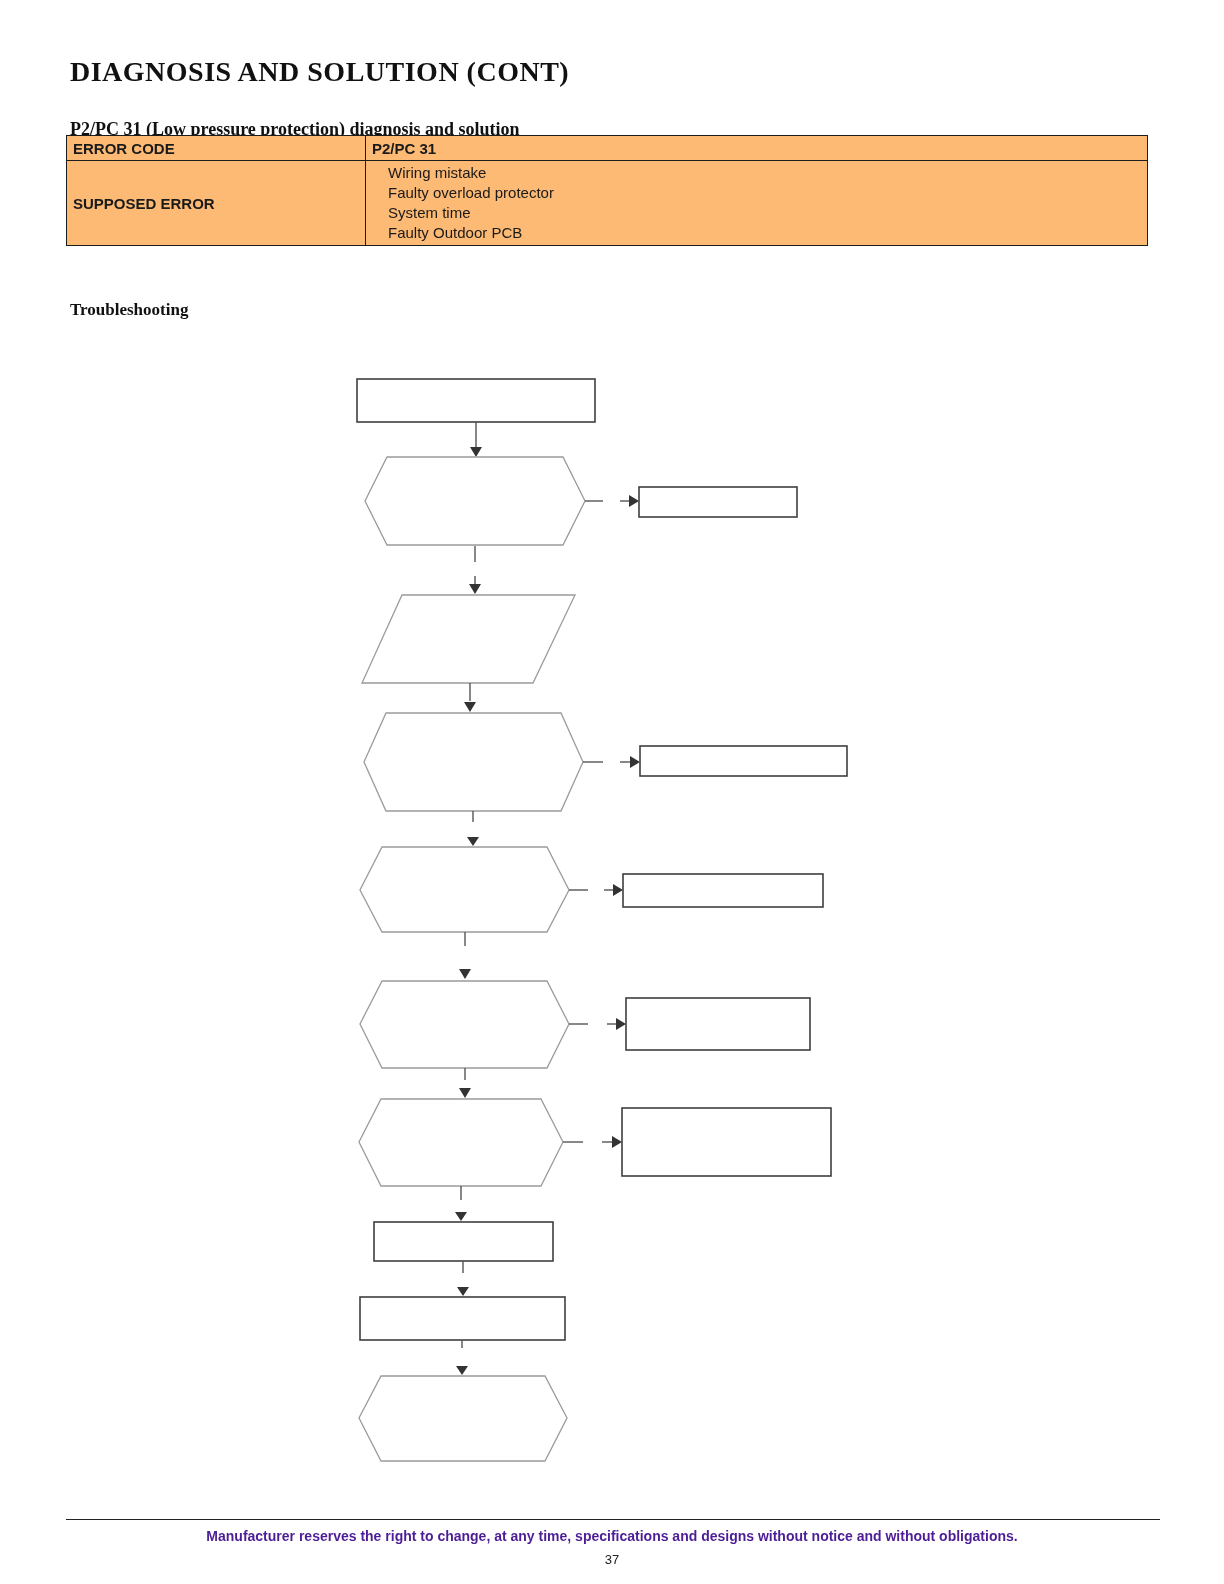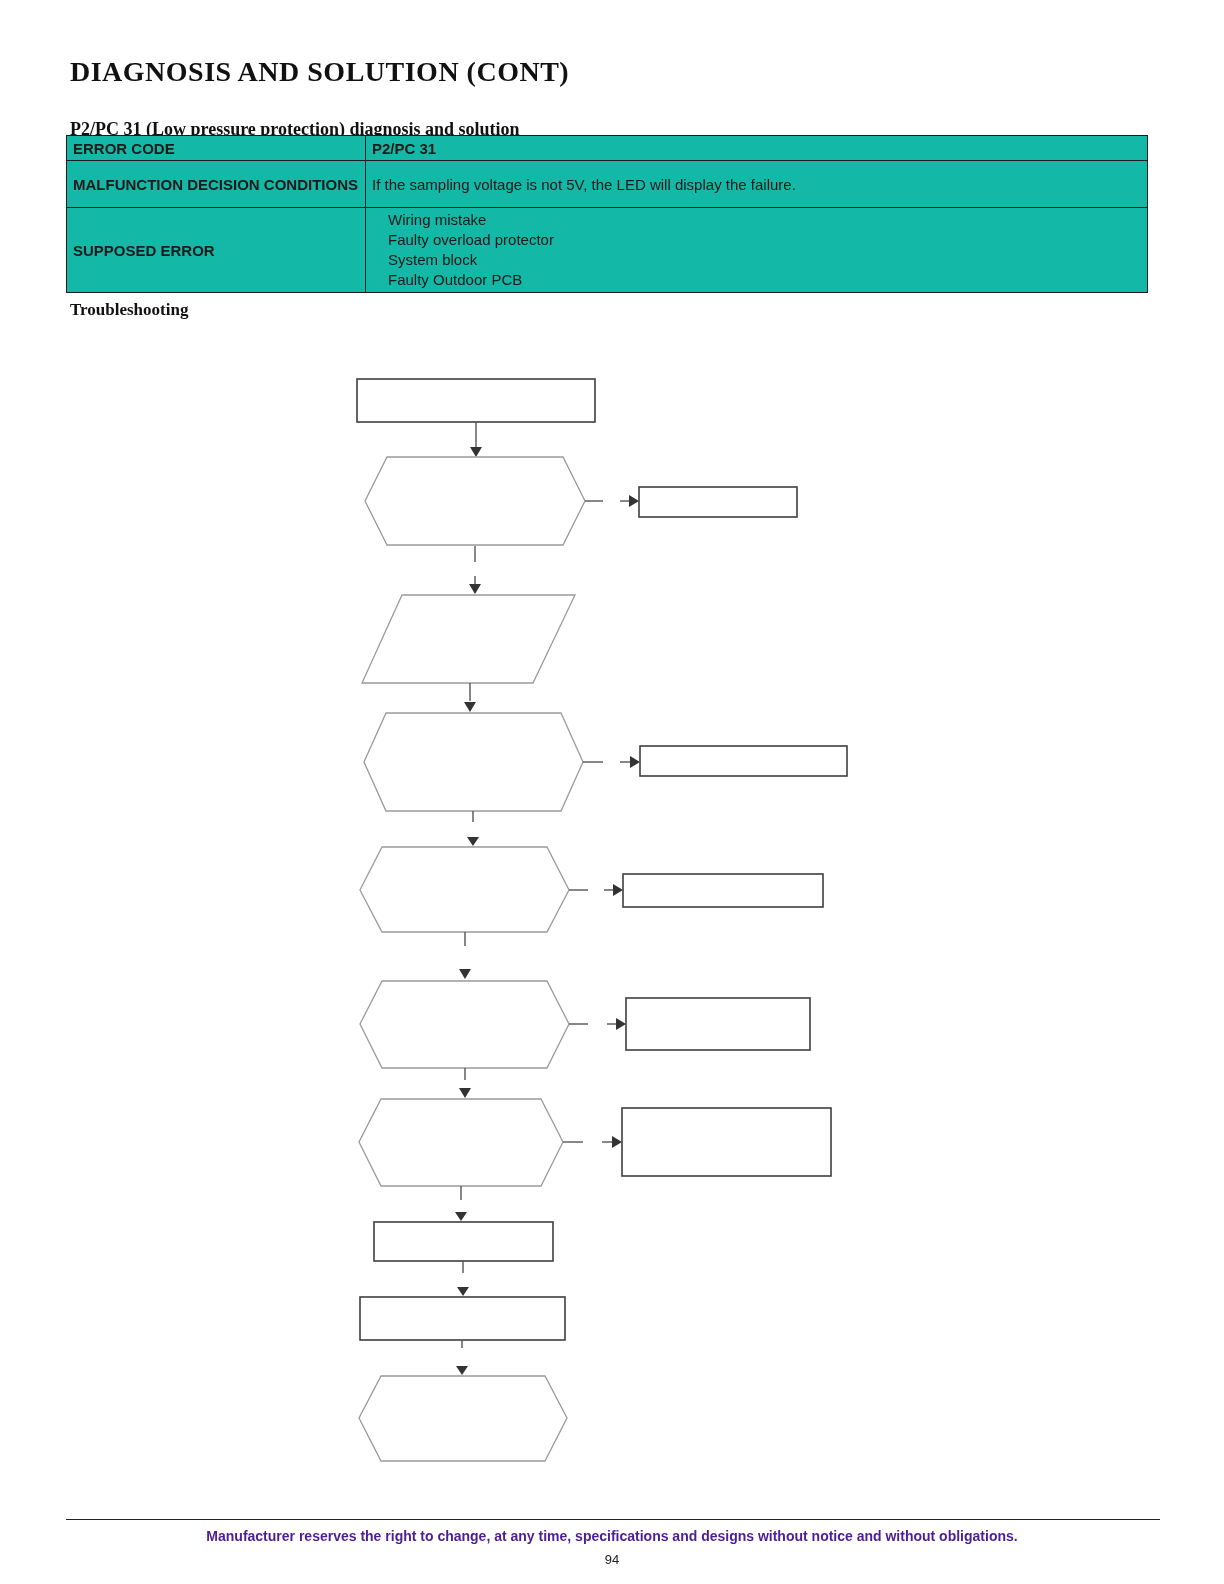--- a/index.html
+++ b/index.html
@@ -24,21 +24,21 @@
   }
   table.info{
     position:absolute;left:66px;top:135px;
     width:1082px;border-collapse:collapse;
     table-layout:fixed;
   }
   table.info td{
     border:1.6px solid #1c1c1c;
     font-size:15px;line-height:19px;
     padding:2px 6px;vertical-align:middle;
-    background:#14b8a6;
+    background:#fdba74;
   }
   td.lbl{width:286px;font-weight:bold;}
   tr.r1 td{height:20px;}
   tr.r2 td{height:42px;}
   tr.r3 td{height:80px;}
   td.bold{font-weight:bold;}
   .causes div{line-height:20px;margin-left:16px;}
   .trouble{
     position:absolute;left:70px;top:300px;
     font-family:"Liberation Serif",serif;
@@ -70,30 +70,26 @@
 
   <h1 class="title">DIAGNOSIS AND SOLUTION (CONT)</h1>
   <h2 class="subtitle">P2/PC 31 (Low pressure protection) diagnosis and solution</h2>
 
   <table class="info">
     <tbody>
         <tr class="r1">
       <td class="lbl">ERROR CODE</td>
       <td class="bold">P2/PC 31</td>
     </tr>
-    <tr class="r2">
-      <td class="lbl">MALFUNCTION DECISION CONDITIONS</td>
-      <td>If the sampling voltage is not 5V, the LED will display the failure.</td>
-    </tr>
     <tr class="r3">
       <td class="lbl">SUPPOSED ERROR</td>
       <td class="causes">
         <div>Wiring mistake</div>
         <div>Faulty overload protector</div>
-        <div>System block</div>
+        <div>System time</div>
         <div>Faulty Outdoor PCB</div>
       </td>
     </tr>
   </tbody>
     </table>
 
   <h3 class="trouble">Troubleshooting</h3>
 
   <svg class="flow" width="1224" height="1584" viewBox="0 0 1224 1584">
 
@@ -162,15 +158,15 @@
     <rect class="shape-dark" x="360" y="1297" width="205" height="43"></rect>
 
     <path class="conn" d="M462 1340 L462 1348"></path>
     <polygon class="ah" points="456,1366 468,1366 462,1375"></polygon>
 
     <polygon class="shape-light" points="381,1376 545,1376 567,1418 545,1461 381,1461 359,1418"></polygon>
   </svg>
 
   <div class="footer-line"></div>
   <div class="footer-note">Manufacturer reserves the right to change, at any time, specifications and designs without notice and without obligations.</div>
-  <div class="page-num">94</div>
+  <div class="page-num">37</div>
 
 </div>
 
 </body></html>

